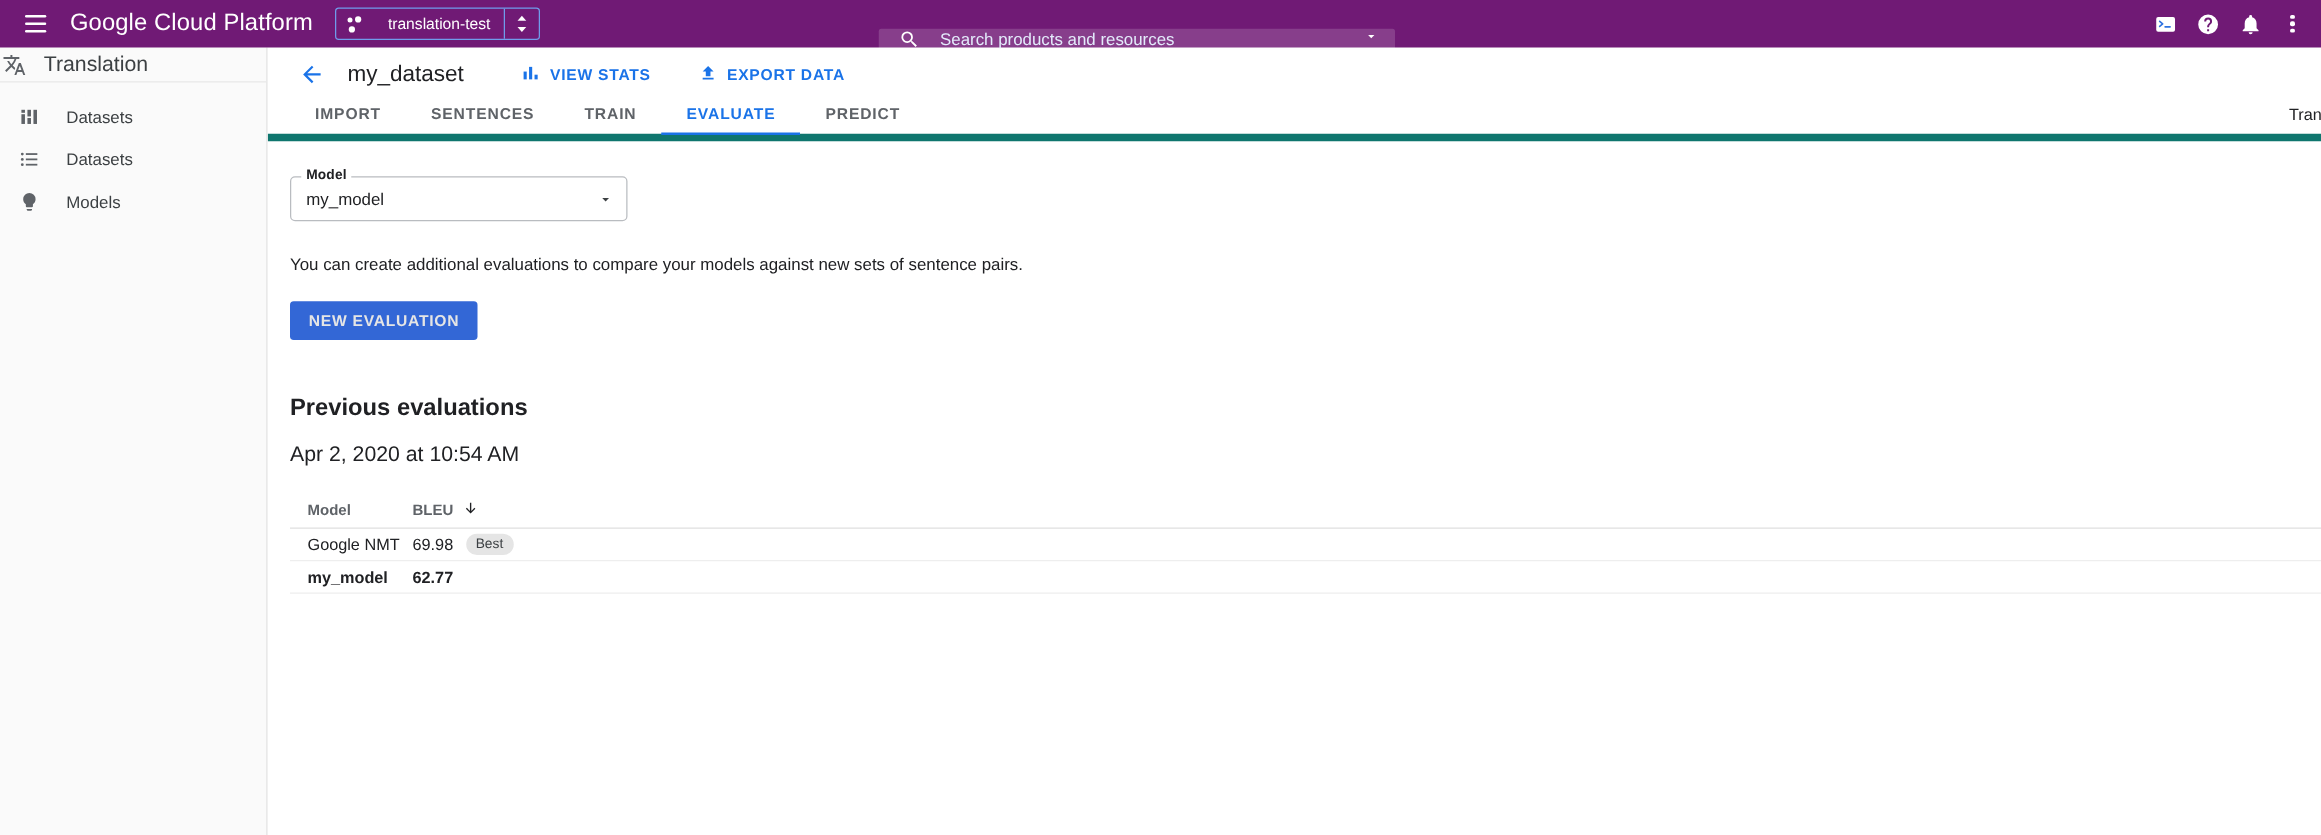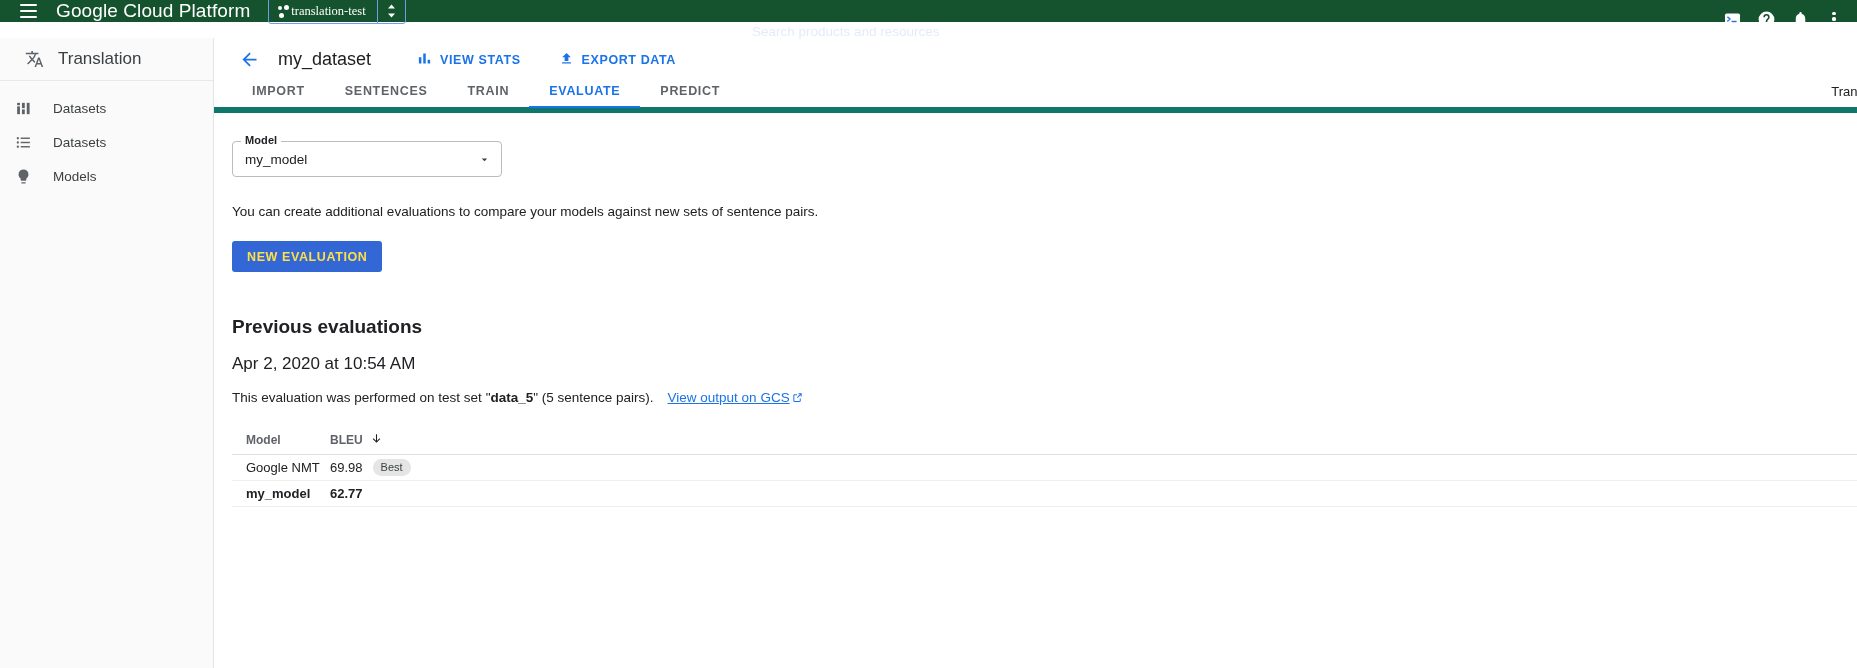--- a/index.html
+++ b/index.html
@@ -9,22 +9,22 @@
     width: 1857px; height: 668px;
     overflow: hidden;
     background: #fff;
     font-family: "Liberation Sans", sans-serif;
     -webkit-font-smoothing: antialiased;
   }
 
   
   .topbar {
     position: absolute; top: 0; left: 0;
-    width: 1857px; height: 22px;
-    background: #14532d;
+    width: 1857px; height: 38px;
+    background: #701a75;
     display: flex; align-items: center;
     color: #fff;
     z-index: 20;
   }
   .hamburger {
     width: 48px; height: 38px;
     display: flex; flex-direction: column;
     align-items: center; justify-content: center;
     gap: 4px; cursor: pointer;
     margin-left: 4px;
@@ -36,25 +36,24 @@
     color: #fff;
   }
   .project-chip {
     margin-left: 18px; height: 26px;
     border: 1px solid #6f9ceb; border-radius: 3px;
     display: flex; align-items: center;
     font-size: 12.5px; cursor: pointer;
     background: transparent;
   }
   .project-chip .pc-main {
-    display: flex; align-items: center; gap: 0;
+    display: flex; align-items: center; gap: 19px;
     padding: 0 11px 0 9px; height: 100%;
     border-right: 1px solid #6f9ceb;
     white-space: nowrap;
-    font-family: Liberation Serif, serif;
   }
   .project-chip .pc-caret {
     width: 27px; height: 100%;
     display: flex; align-items: center; justify-content: center;
     font-size: 11px; line-height: 1;
   }
   .dots-icon { position: relative; width: 13px; height: 13px; }
   .dots-icon b {
     position: absolute; background: #fff; border-radius: 50%;
     width: 4px; height: 4px; display: block;
@@ -97,22 +96,22 @@
 
   
   .sidenav {
     position: absolute; left: 0; top: 38px;
     width: 214px; height: 630px;
     background: #fafafa;
     border-right: 1px solid #e4e4e4;
     z-index: 10;
   }
   .nav-head {
-    height: 43px; display: flex; align-items: center;
-    padding-left: 25px; gap: 14px;
+    height: 28px; display: flex; align-items: center;
+    padding-left: 2px; gap: 14px;
     border-bottom: 1px solid #e8e8e8;
   }
   .nav-head .nh-title { font-size: 17px; color: #3c4043; }
   .nav-list { padding-top: 10px; }
   .nav-item {
     height: 34px; display: flex; align-items: center;
     padding-left: 14px; gap: 20px;
     cursor: pointer; color: #3c4043;
   }
   .nav-item .ni-label { font-size: 13.5px; }
@@ -191,21 +190,21 @@
   }
   .select-caret { color: #3c4043; display: flex; }
 
   .helper-text {
     margin-top: 27px; font-size: 13.5px; color: #202124;
   }
   .btn-primary {
     margin-top: 22px;
     display: inline-flex; align-items: center; justify-content: center;
     height: 31px; padding: 0 15px;
-    background: #3367d6; color: #fde047;
+    background: #3367d6; color: #e5e5e5;
     border: 0; border-radius: 3px;
     font-size: 12.5px; font-weight: bold; letter-spacing: .6px;
     font-family: "Liberation Sans", sans-serif;
     cursor: pointer;
   }
 
   .section-title {
     margin-top: 44px;
     font-size: 19px; font-weight: bold; color: #202124;
   }
@@ -427,29 +426,20 @@
 
     <div class="helper-text">You can create additional evaluations to compare your models against new sets of sentence pairs.</div>
 
     <button class="btn-primary">NEW EVALUATION</button>
 
     <div class="section-title">Previous evaluations</div>
 
 
     <div class="eval-date">Apr 2, 2020 at 10:54 AM</div>
 
-    <div class="eval-desc">
-      <span>This evaluation was performed on test set "</span><b>data_5</b><span>" (5 sentence pairs).</span><span class="gap"></span><span class="link-blue">View output on GCS</span><span class="ext-ico">
-        <svg width="11" height="11" viewBox="0 0 24 24" fill="none" stroke="#1a73e8" stroke-width="2.2" aria-hidden="true">
-          <path d="M14 4h6v6"></path>
-            <path d="M20 4l-8.5 8.5"></path>
-          <path d="M18 14v5a1.8 1.8 0 0 1-1.8 1.8H5.8A1.8 1.8 0 0 1 4 19V7.8A1.8 1.8 0 0 1 5.8 6H11"></path>
-        </svg>
-      </span>
-    </div>
 
     <div class="table">
       <div class="t-head">
         <div class="th th-model">Model</div>
         <div class="th th-bleu">
           <span>BLEU</span>
           <span class="sort-arrow">
             <svg width="13" height="13" viewBox="0 0 24 24" fill="#202124" aria-hidden="true">
               <path d="M11 4h2v12.2l4.6-4.6 1.4 1.4-7 7-7-7 1.4-1.4 4.6 4.6z"></path>
             </svg>

